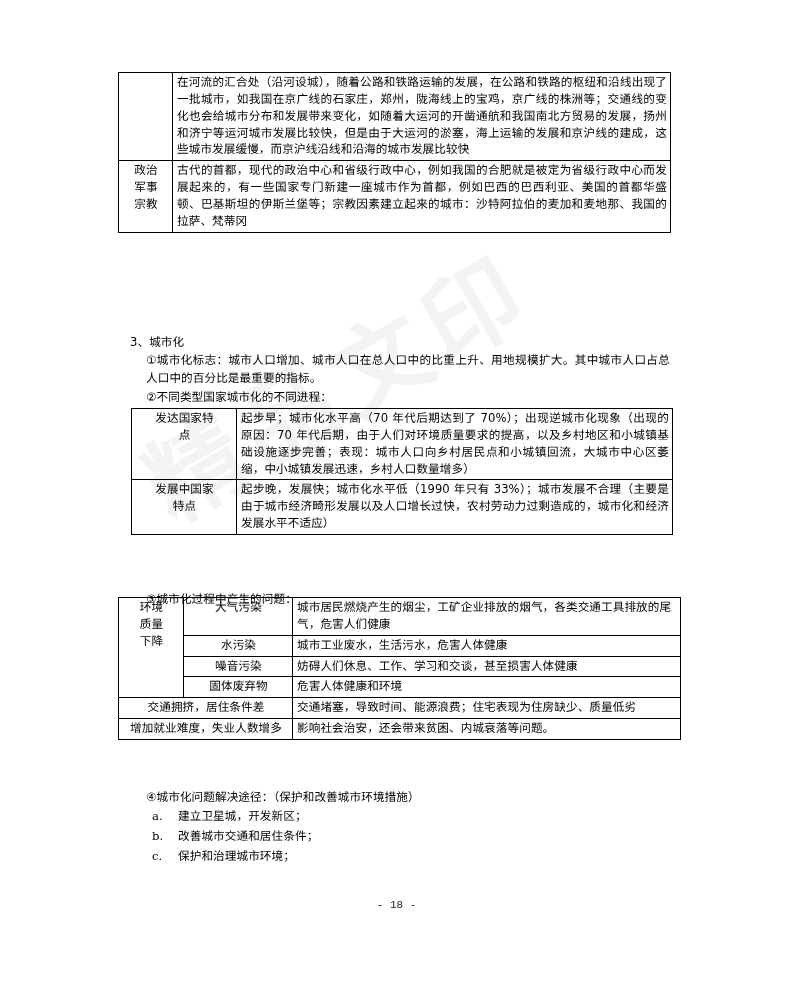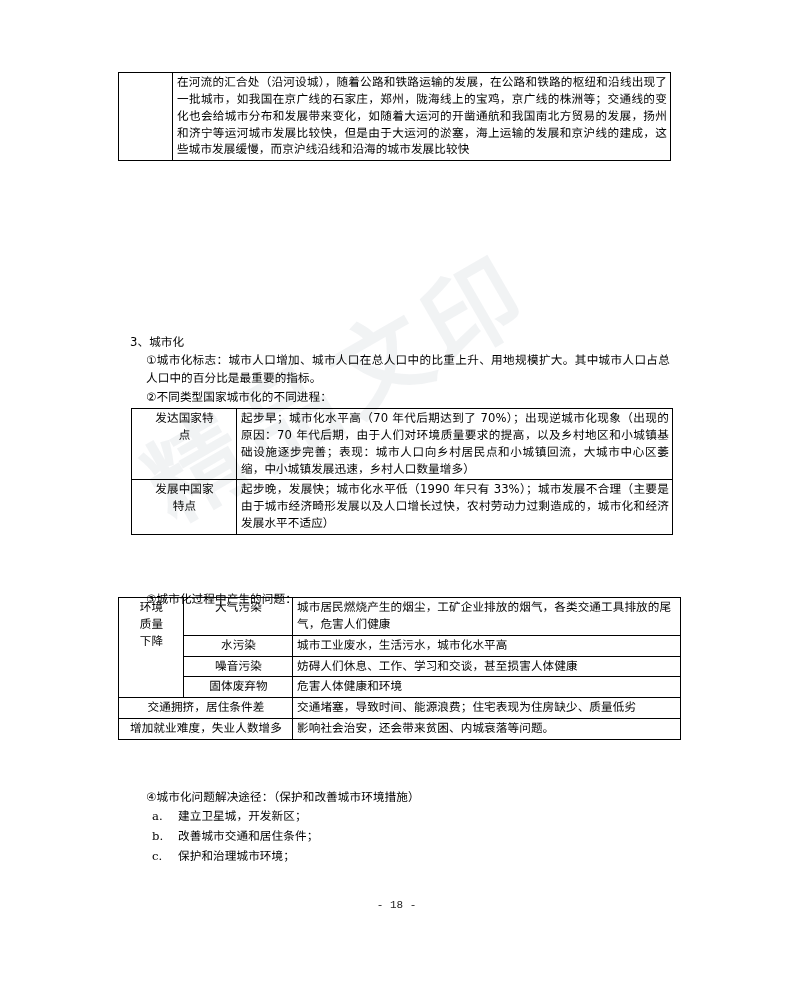--- a/index.html
+++ b/index.html
@@ -145,20 +145,28 @@
   </div>
 
   <div class="content">
 
     <table class="doc-table" id="table-factors">
       <tbody>
         <tr>
           <td class="c1 label-cell"></td>
           <td class="c2 spread">在河流的汇合处（沿河设城），随着公路和铁路运输的发展，在公路和铁路的枢纽和沿线出现了一批城市，如我国在京广线的石家庄，郑州，陇海线上的宝鸡，京广线的株洲等；交通线的变化也会给城市分布和发展带来变化，如随着大运河的开凿通航和我国南北方贸易的发展，扬州和济宁等运河城市发展比较快，但是由于大运河的淤塞，海上运输的发展和京沪线的建成，这些城市发展缓慢，而京沪线沿线和沿海的城市发展比较快</td>
         </tr>
+        <tr>
+          <td class="c1 label-cell">
+            <span class="lbl-line">政治</span>
+            <span class="lbl-line">军事</span>
+            <span class="lbl-line">宗教</span>
+          </td>
+          <td class="c2 spread">古代的首都，现代的政治中心和省级行政中心，例如我国的合肥就是被定为省级行政中心而发展起来的，有一些国家专门新建一座城市作为首都，例如巴西的巴西利亚、美国的首都华盛顿、巴基斯坦的伊斯兰堡等；宗教因素建立起来的城市：沙特阿拉伯的麦加和麦地那、我国的拉萨、梵蒂冈</td>
+        </tr>
       </tbody>
     </table>
 
     <div class="para" id="heading-urbanization">3、城市化</div>
     <div class="para" id="mark-1">①城市化标志：城市人口增加、城市人口在总人口中的比重上升、用地规模扩大。其中城市人口占总人口中的百分比是最重要的指标。</div>
     <div class="para" id="mark-2">②不同类型国家城市化的不同进程：</div>
 
     <table class="doc-table" id="table-country-types">
       <tbody>
         <tr>
@@ -186,21 +194,21 @@
           <td class="c1 label-cell" rowspan="4">
             <span class="lbl-line">环境</span>
             <span class="lbl-line">质量</span>
             <span class="lbl-line">下降</span>
           </td>
           <td class="c2 label-cell">大气污染</td>
           <td class="c3">城市居民燃烧产生的烟尘，工矿企业排放的烟气，各类交通工具排放的尾气，危害人们健康</td>
         </tr>
         <tr>
           <td class="c2 label-cell">水污染</td>
-          <td class="c3">城市工业废水，生活污水，城市化水平高</td>
+          <td class="c3">城市工业废水，生活污水，危害人体健康</td>
         </tr>
         <tr>
           <td class="c2 label-cell">噪音污染</td>
           <td class="c3">妨碍人们休息、工作、学习和交谈，甚至损害人体健康</td>
         </tr>
         <tr>
           <td class="c2 label-cell">固体废弃物</td>
           <td class="c3">危害人体健康和环境</td>
         </tr>
         <tr>

